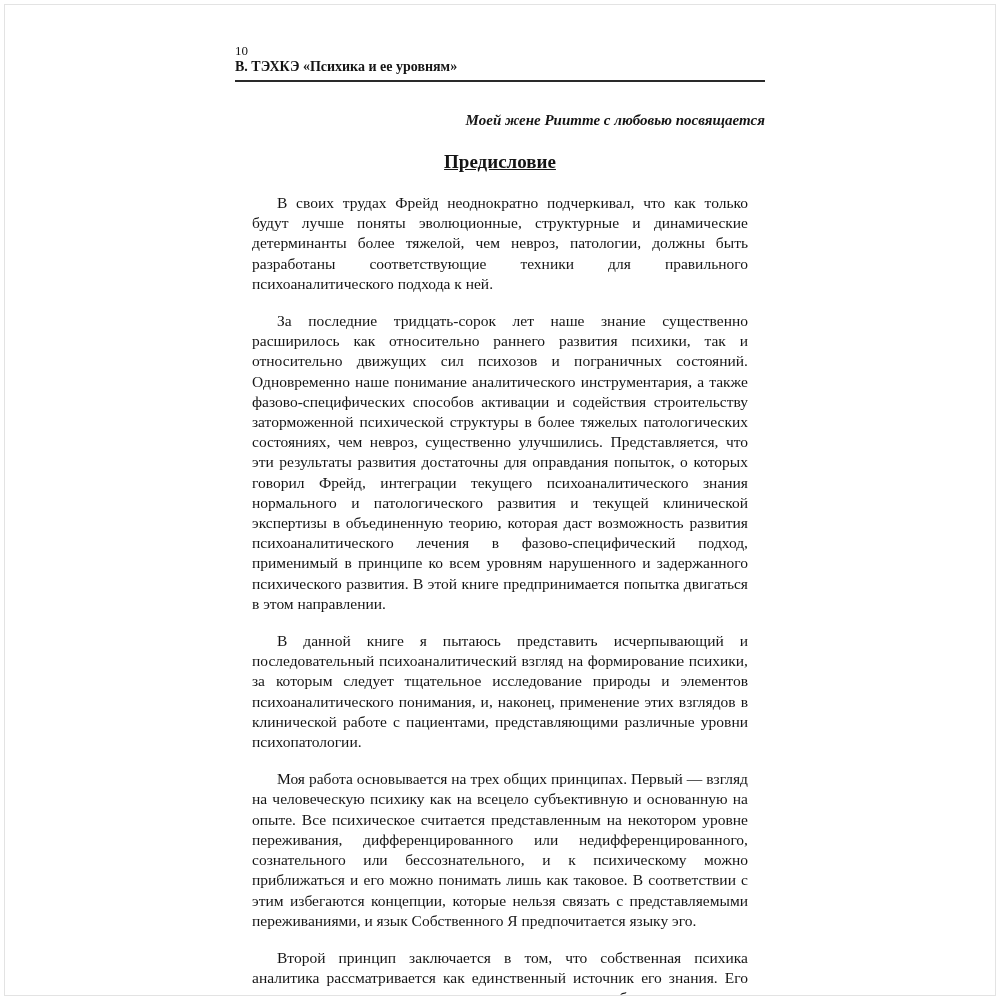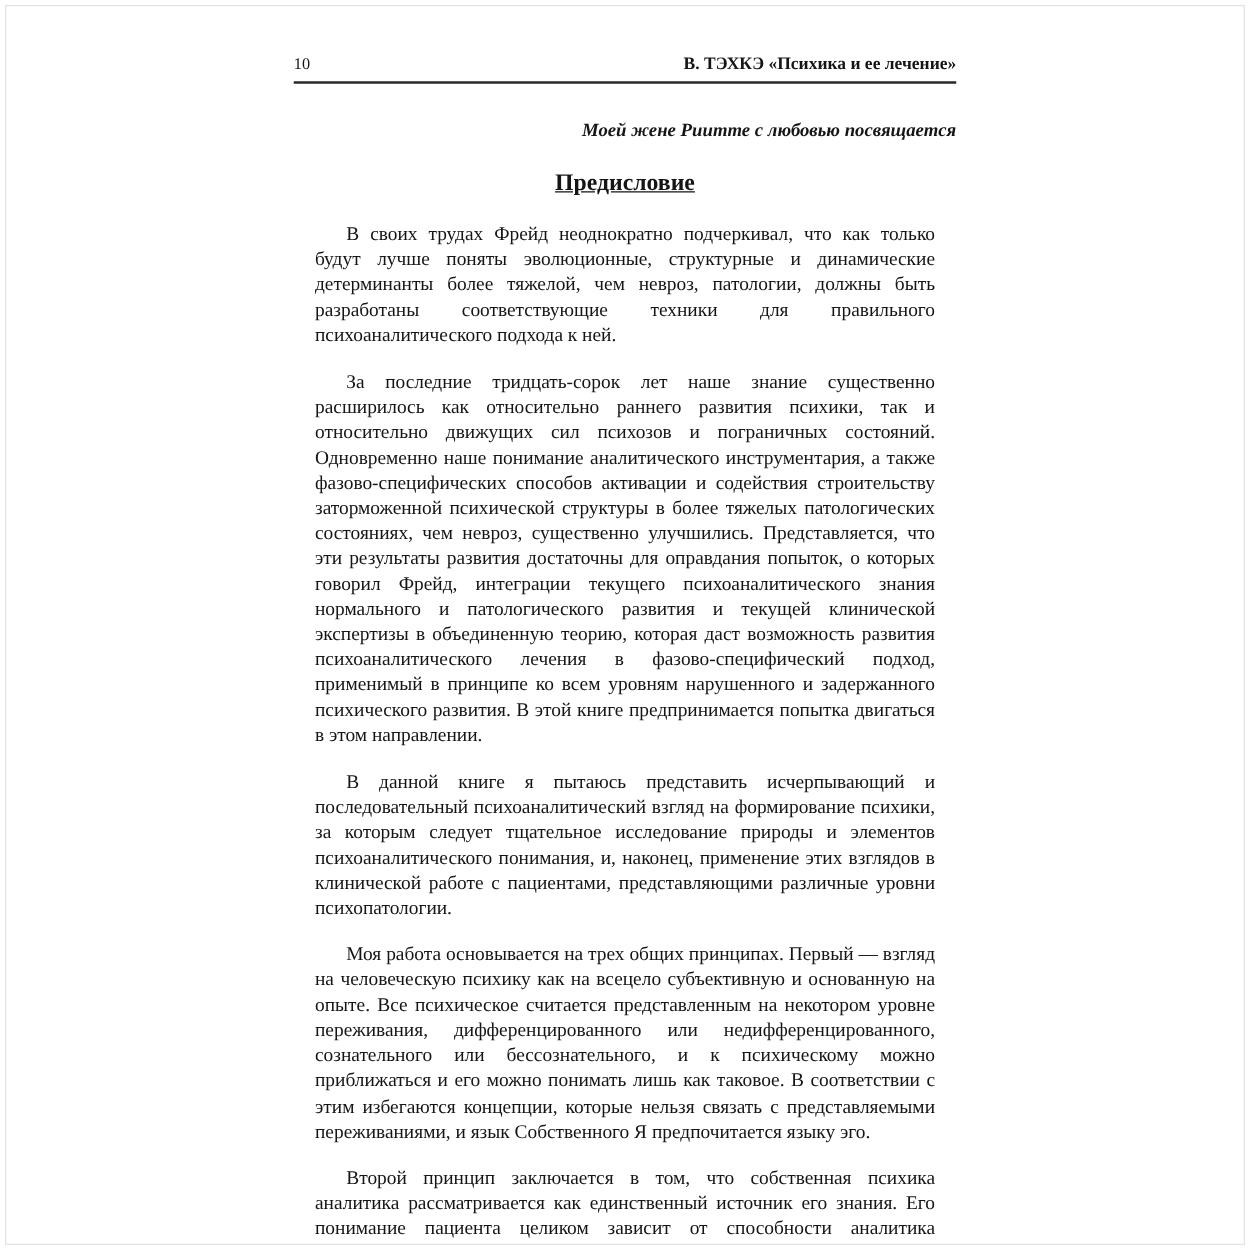--- a/index.html
+++ b/index.html
@@ -26,20 +26,21 @@
     width: 530px;
     margin: 0 auto;
   }
   .page-header {
     margin-top: 38px;
     display: flex;
     justify-content: space-between;
     align-items: baseline;
     border-bottom: 2px solid #2a2a2a;
     padding-bottom: 5px;
+    flex-direction: column;
   }
   .page-number {
     font-size: 13px;
     font-weight: normal;
   }
   .running-title {
     font-size: 14px;
     font-weight: bold;
   }
   .dedication {
@@ -66,21 +67,21 @@
   }
 </style>
 </head>
 <body>
 
 <div class="sheet">
   <div class="content">
 
     <div class="page-header">
       <span class="page-number">10</span>
-      <span class="running-title">В. ТЭХКЭ «Психика и ее лечение»</span>
+      <span class="running-title">В. ТЭХКЭ «Психика и ее уровням»</span>
     </div>
 
     <div class="dedication">Моей жене Риитте с любовью посвящается</div>
 
     <h1 class="chapter-title">Предисловие</h1>
 
     <div class="body-text">
       <p>В своих трудах Фрейд неоднократно подчеркивал, что как только будут лучше поняты эволюционные, структурные и динамические детерминанты более тяжелой, чем невроз, патологии, должны быть разработаны соответствующие техники для правильного психоаналитического подхода к ней.</p>
       <p>За последние тридцать-сорок лет наше знание существенно расширилось как относительно раннего развития психики, так и относительно движущих сил психозов и пограничных состояний. Одновременно наше понимание аналитического инструментария, а также фазово-специфических способов активации и содействия строительству заторможенной психической структуры в более тяжелых патологических состояниях, чем невроз, существенно улучшились. Представляется, что эти результаты развития достаточны для оправдания попыток, о которых говорил Фрейд, интеграции текущего психоаналитического знания нормального и патологического развития и текущей клинической экспертизы в объединенную теорию, которая даст возможность развития психоаналитического лечения в фазово-специфический подход, применимый в принципе ко всем уровням нарушенного и задержанного психического развития. В этой книге предпринимается попытка двигаться в этом направлении.</p>
       <p>В данной книге я пытаюсь представить исчерпывающий и последовательный психоаналитический взгляд на формирование психики, за которым следует тщательное исследование природы и элементов психоаналитического понимания, и, наконец, применение этих взглядов в клинической работе с пациентами, представляющими различные уровни психопатологии.</p>

